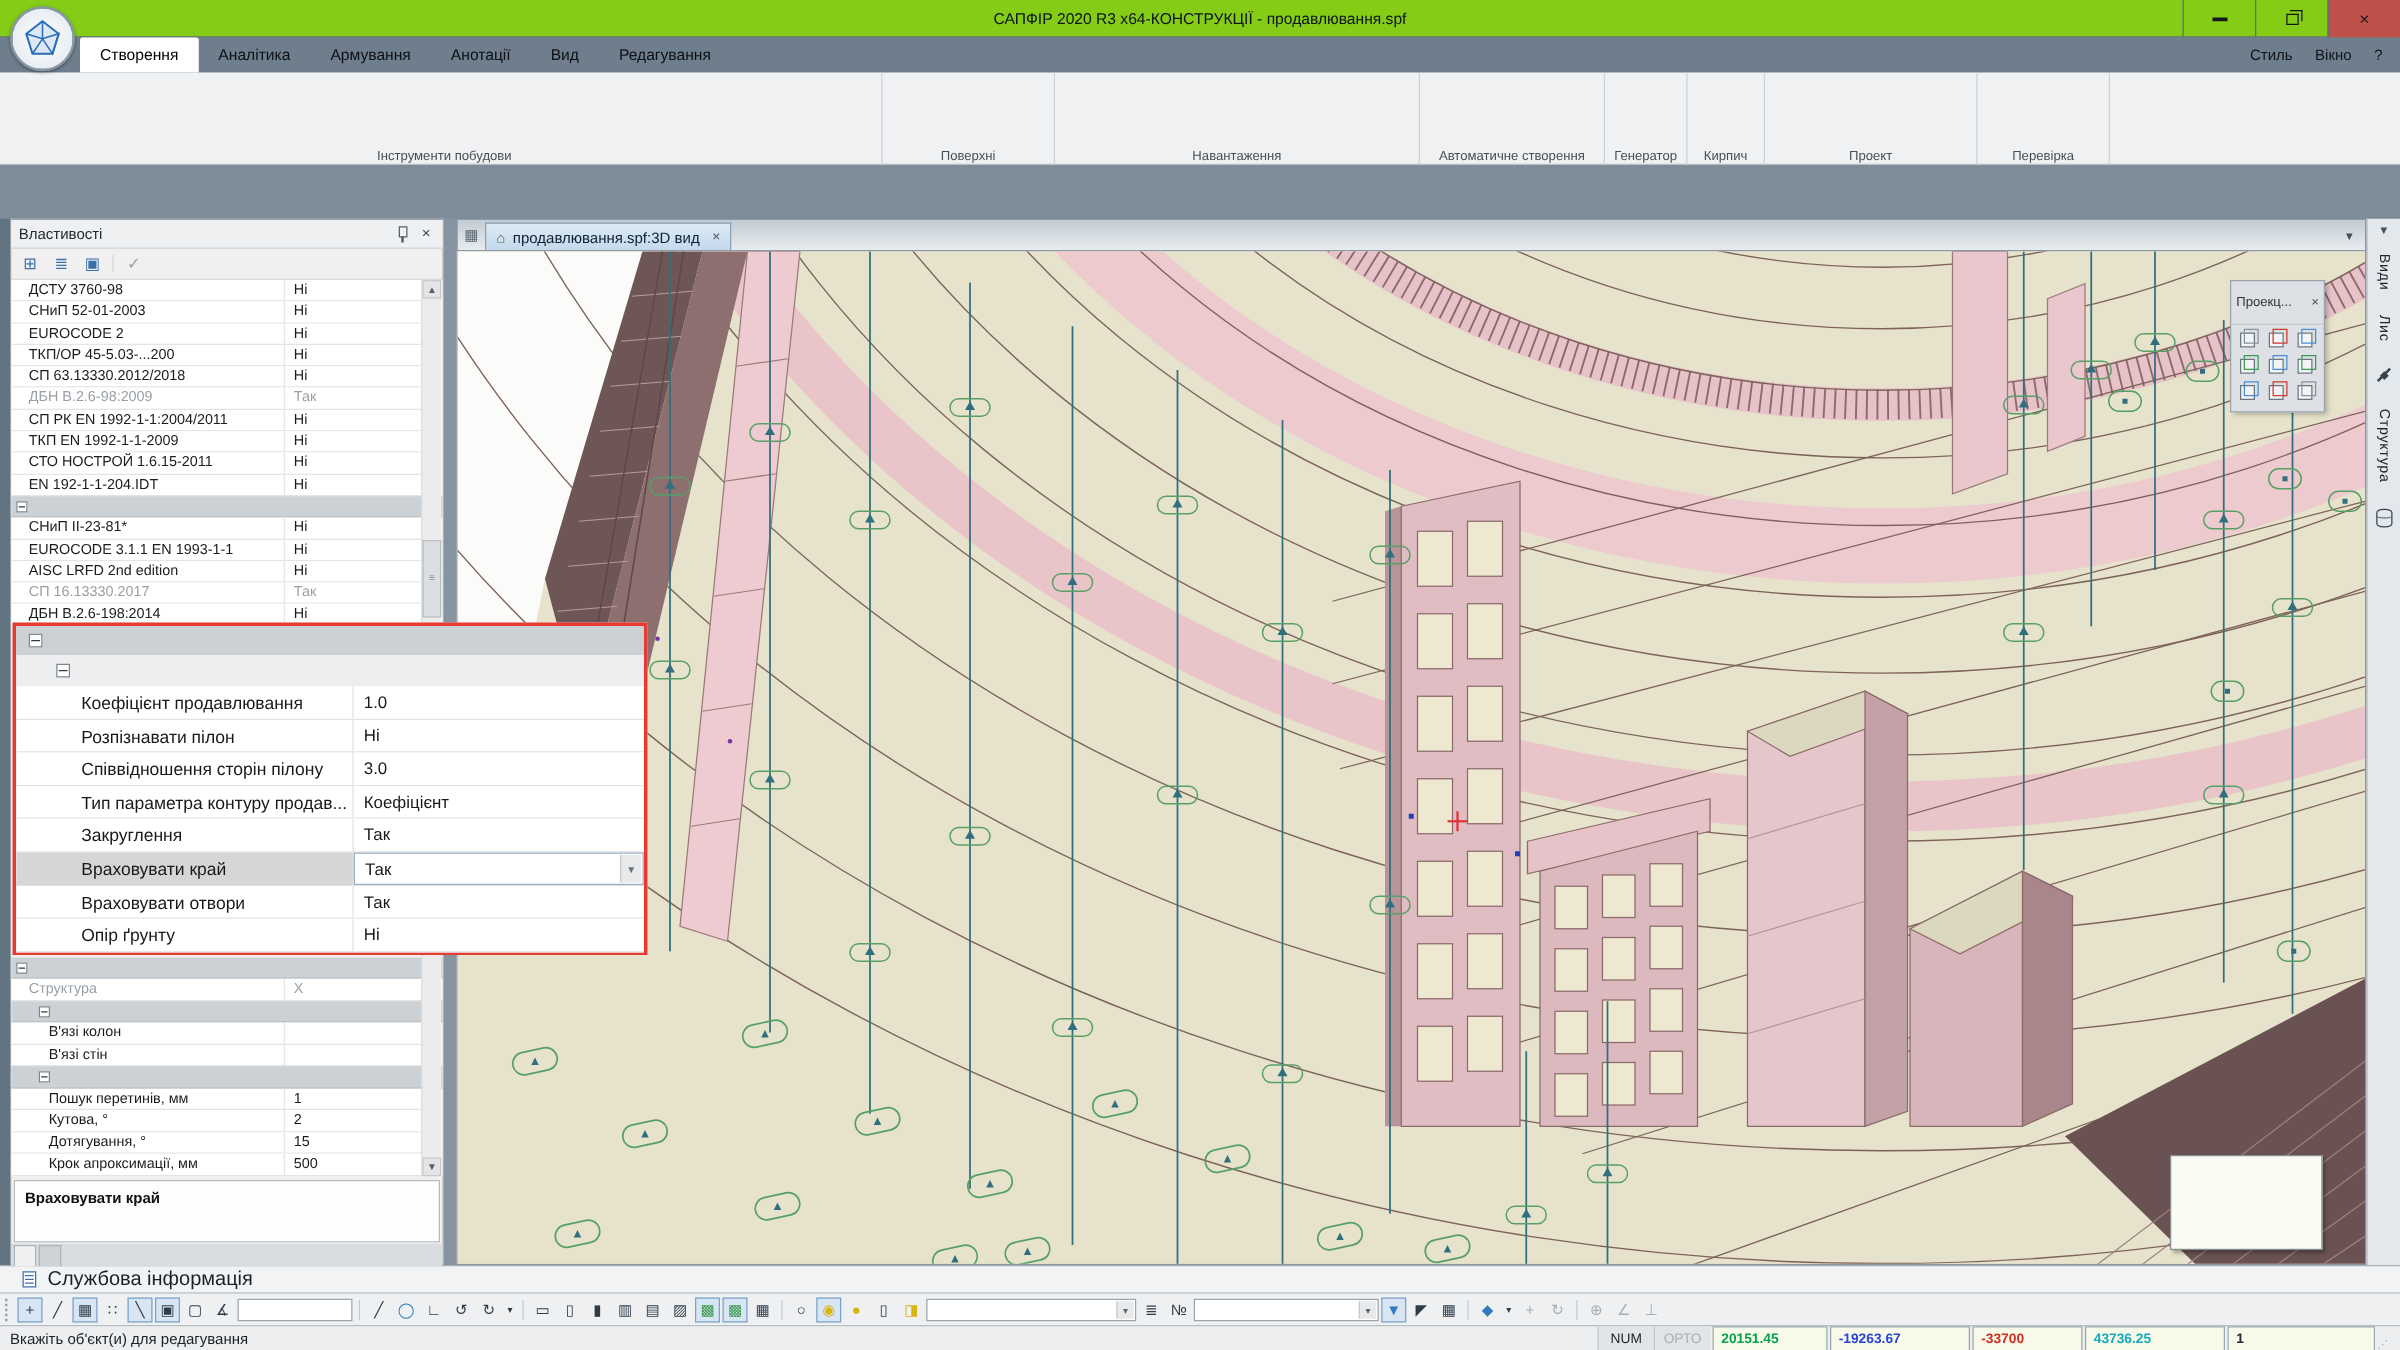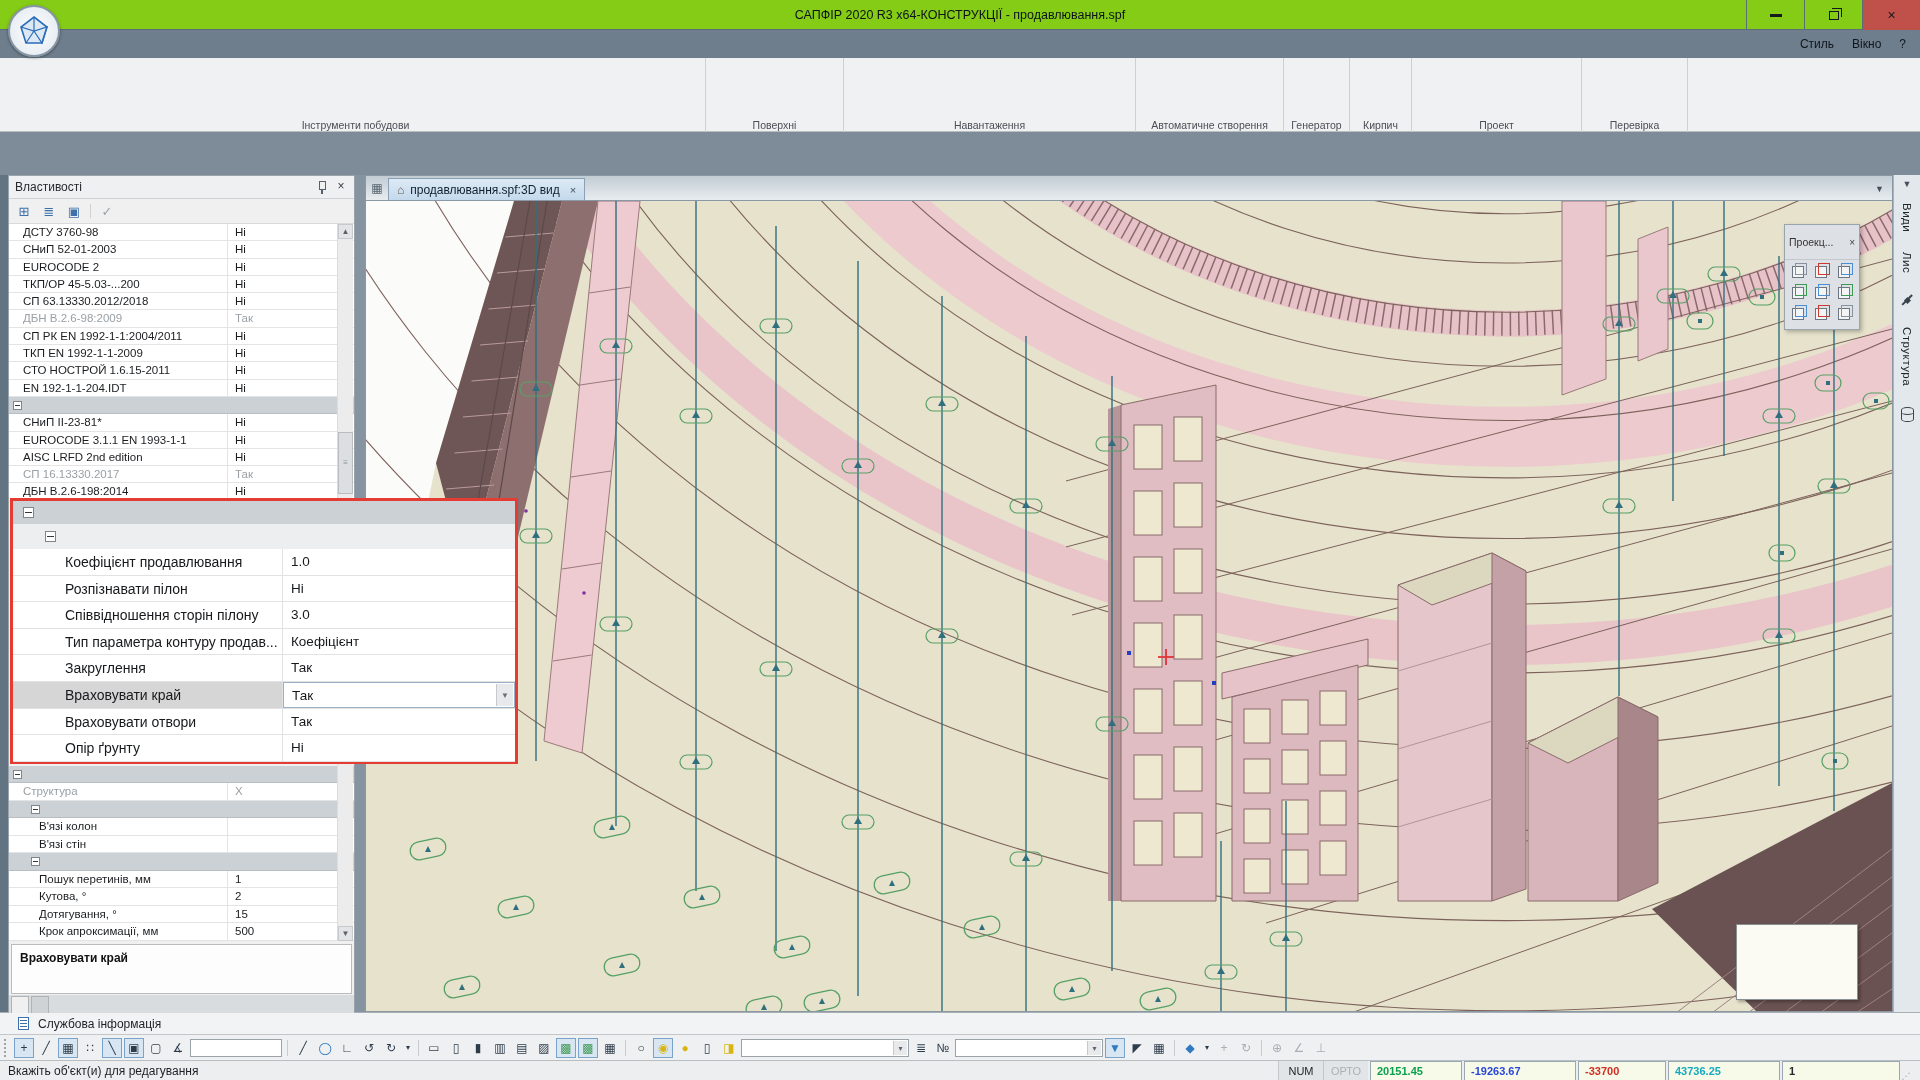--- a/index.html
+++ b/index.html
@@ -124,21 +124,21 @@
   .cyl{width:13px;height:15px;border:1.4px solid #3a434c;border-radius:6px/3px;position:relative;}
   .cyl:before{content:"";position:absolute;left:-1px;right:-1px;top:2px;height:4px;border-bottom:1.4px solid #3a434c;border-radius:50%;}
   .sat{width:14px;height:14px;position:relative;}
   .sat:before{content:"";position:absolute;left:5px;top:5px;width:5px;height:5px;background:#3a434c;transform:rotate(45deg);}
   .sat:after{content:"";position:absolute;left:0;top:6px;width:14px;height:1.6px;background:#3a434c;transform:rotate(-45deg);}
 
   
   .servicerow{position:absolute;left:0;top:1012px;width:1920px;height:22px;background:#f2f3f4;border-top:1px solid #a9aeb3;display:flex;align-items:center;}
   .docic{width:11px;height:13px;border:1.4px solid #3d6fa8;margin-left:18px;position:relative;background:#fff;}
   .docic:before{content:"";position:absolute;left:1px;top:2px;right:1px;height:1.4px;background:#3d6fa8;box-shadow:0 3px 0 #3d6fa8,0 6px 0 #3d6fa8;}
-  .svclabel{margin-left:9px;font-size:12px;color:#1d2125;}
+  .svclabel{margin-left:9px;font-size:16px;color:#1d2125;}
 
   .btoolbar{position:absolute;left:0;top:1034px;width:1920px;height:26px;background:#eef0f2;border-top:1px solid #c3c7cb;display:flex;align-items:center;padding-left:4px;gap:2px;}
   .bb{width:20px;height:20px;display:flex;align-items:center;justify-content:center;font-size:12px;color:#2e3c4a;border:1px solid transparent;}
   .bb.p{background:#d8e6f4;border:1px solid #7ba2c8;}
   .bb.green{color:#3f9a52;}
   .bb.yellow{color:#d8b50e;}
   .bb.blue{color:#2f7ac0;}
   .bb.d{color:#a8aeb4;}
   .bb.sm{width:10px;font-size:8px;}
   .bsep{width:1px;height:16px;background:#c8ccd0;margin:0 3px;}
@@ -185,20 +185,28 @@
 
   <div class="logo">
     <svg width="34" height="34" viewBox="0 0 34 34">
       <polygon points="17,3 30,13 25,29 9,29 4,13" fill="#dce9f5" stroke="#2b6cb8" stroke-width="1.6"></polygon>
       <polyline points="4,13 17,17 30,13 25,29 17,17 9,29" fill="none" stroke="#2b6cb8" stroke-width="1.2"></polyline>
       <line x1="17" y1="3" x2="17" y2="17" stroke="#2b6cb8" stroke-width="1.2"></line>
     </svg>
   </div>
 
   <div class="tabrow">
+    <div class="tabs">
+        <div class="rtab active">Створення</div>
+        <div class="rtab">Аналітика</div>
+        <div class="rtab">Армування</div>
+        <div class="rtab">Анотації</div>
+        <div class="rtab">Вид</div>
+        <div class="rtab">Редагування</div>
+      </div>
     <div class="menus">
         <div class="mi">Стиль</div>
         <div class="mi">Вікно</div>
         <div class="mi">?</div>
       </div>
   </div>
 
   <div class="ribbon">
       <div class="rgroup" style="left: 6px; width: 700px;">
         <div class="rbody">

